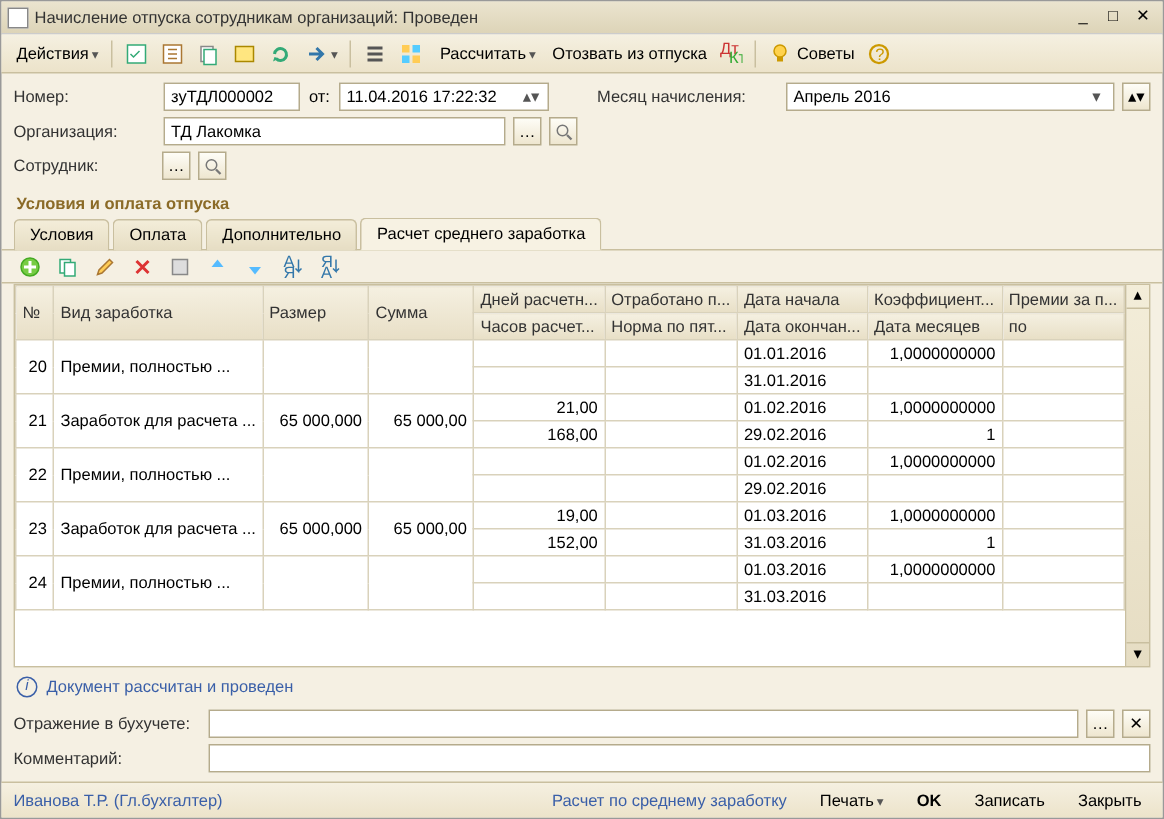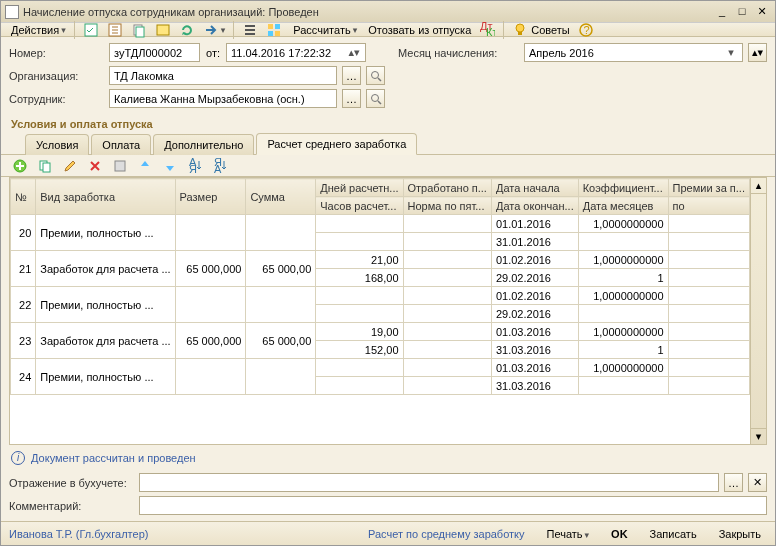--- a/index.html
+++ b/index.html
@@ -2,36 +2,36 @@
 <html><head>
 <meta charset="utf-8">
 <style>
   * { box-sizing: border-box; margin: 0; padding: 0; font-family: Arial, sans-serif; font-size: 11px; }
   body { background: #f5f0e3; width: 776px; height: 546px; overflow: hidden; }
   .window { width: 776px; height: 546px; border: 1px solid #999; background: #f5f0e3; display: flex; flex-direction: column; }
   .titlebar { background: linear-gradient(#ebe4cf, #ddd4b8); height: 22px; display: flex; align-items: center; padding: 0 4px; border-bottom: 1px solid #ccc; }
   .titlebar .doc-icon { width: 14px; height: 14px; margin-right: 4px; border: 1px solid #888; background: #fff; }
   .titlebar .title { flex: 1; color: #333; }
   .titlebar .wbtn { width: 18px; height: 16px; margin-left: 2px; text-align: center; line-height: 14px; cursor: pointer; }
-  .toolbar { height: 14px; background: linear-gradient(#f5f0e1,#ece3ca); border-bottom: 1px solid #c9bf9f; display: flex; align-items: center; padding: 0 4px; gap: 2px; }
+  .toolbar { height: 26px; background: linear-gradient(#f5f0e1,#ece3ca); border-bottom: 1px solid #c9bf9f; display: flex; align-items: center; padding: 0 4px; gap: 2px; }
   .tbtn { height: 20px; min-width: 20px; padding: 0 3px; display: inline-flex; align-items: center; justify-content: center; cursor: pointer; border-radius: 2px; }
   .tsep { width: 1px; height: 18px; background: #c9bf9f; margin: 0 3px; }
   .tbtn .lbl { margin-left: 3px; }
   .drop { font-size: 9px; margin-left: 2px; color: #555; }
   .ico { width: 16px; height: 16px; display: inline-block; }
   .form-rows { padding: 6px 8px 2px 8px; }
   .frow { display: flex; align-items: center; margin-bottom: 4px; gap: 6px; }
   .flabel { width: 94px; color: #333; }
   input.txt, .combo { height: 19px; border: 1px solid #b5ab8c; background: #fff; padding: 0 4px; }
   .combo { display: flex; align-items: center; background: #fff; }
   .combo .val { flex: 1; }
   .combo .arr { width: 14px; text-align: center; cursor: pointer; color: #555; }
   .ibtn { width: 19px; height: 19px; border: 1px solid #b5ab8c; background: linear-gradient(#fefdf7,#eee6cf); display: inline-flex; align-items: center; justify-content: center; cursor: pointer; margin-left: -1px; }
   .section-title { padding: 4px 10px 2px 10px; font-weight: bold; color: #8b6b28; }
-  .tabs { display: flex; padding: 0 24px; gap: 2px; border-bottom: 1px solid #c9bf9f; align-items: flex-end; }
+  .tabs { display: flex; padding: 0 8px; gap: 2px; border-bottom: 1px solid #c9bf9f; align-items: flex-end; }
   .tab { padding: 4px 10px; border: 1px solid #c9bf9f; border-bottom: none; border-radius: 4px 4px 0 0; background: linear-gradient(#f3edd9,#e6ddc3); cursor: pointer; position: relative; top: 1px; }
   .tab.active { background: #f7f2e3; border-bottom: 1px solid #f7f2e3; font-weight: normal; }
   .grid-toolbar { height: 22px; display: flex; align-items: center; gap: 3px; padding: 2px 8px; border-bottom: 1px solid #c9bf9f; }
   .grid-wrap { flex: 1; display: flex; margin: 0 8px; border: 1px solid #c9bf9f; background: #fff; overflow: hidden; }
   table.grid { border-collapse: collapse; width: 100%; }
   table.grid th, table.grid td { border: 1px solid #d9d2bb; padding: 2px 4px; height: 18px; text-align: left; white-space: nowrap; overflow: hidden; }
   table.grid th { background: linear-gradient(#f5f0e1,#e8dfc6); font-weight: normal; color: #333; }
   table.grid td.right { text-align: right; }
   .vscroll { width: 16px; background: linear-gradient(#f3edd9,#e6ddc3); border-left: 1px solid #c9bf9f; display: flex; flex-direction: column; }
   .vscroll .arrv { height: 16px; text-align: center; line-height: 14px; cursor: pointer; border-bottom: 1px solid #c9bf9f; }
@@ -170,23 +170,20 @@
       <span class="ibtn">…</span>
       <span class="ibtn">
           <svg width="12" height="12" viewBox="0 0 12 12">
             <circle cx="5" cy="5" r="3.5" fill="none" stroke="#777"></circle>
             <line x1="8" y1="8" x2="11" y2="11" stroke="#777" stroke-width="1.5"></line>
           </svg>
         </span>
     </div>
     <div class="frow">
       <span class="flabel">Сотрудник:</span>
-      <div class="combo" style="width:228px">
-          <span class="val">Калиева Жанна Мырзабековна  (осн.)</span>
-        </div>
       <span class="ibtn">…</span>
       <span class="ibtn">
           <svg width="12" height="12" viewBox="0 0 12 12">
             <circle cx="5" cy="5" r="3.5" fill="none" stroke="#777"></circle>
             <line x1="8" y1="8" x2="11" y2="11" stroke="#777" stroke-width="1.5"></line>
           </svg>
         </span>
     </div>
   </div>
 

